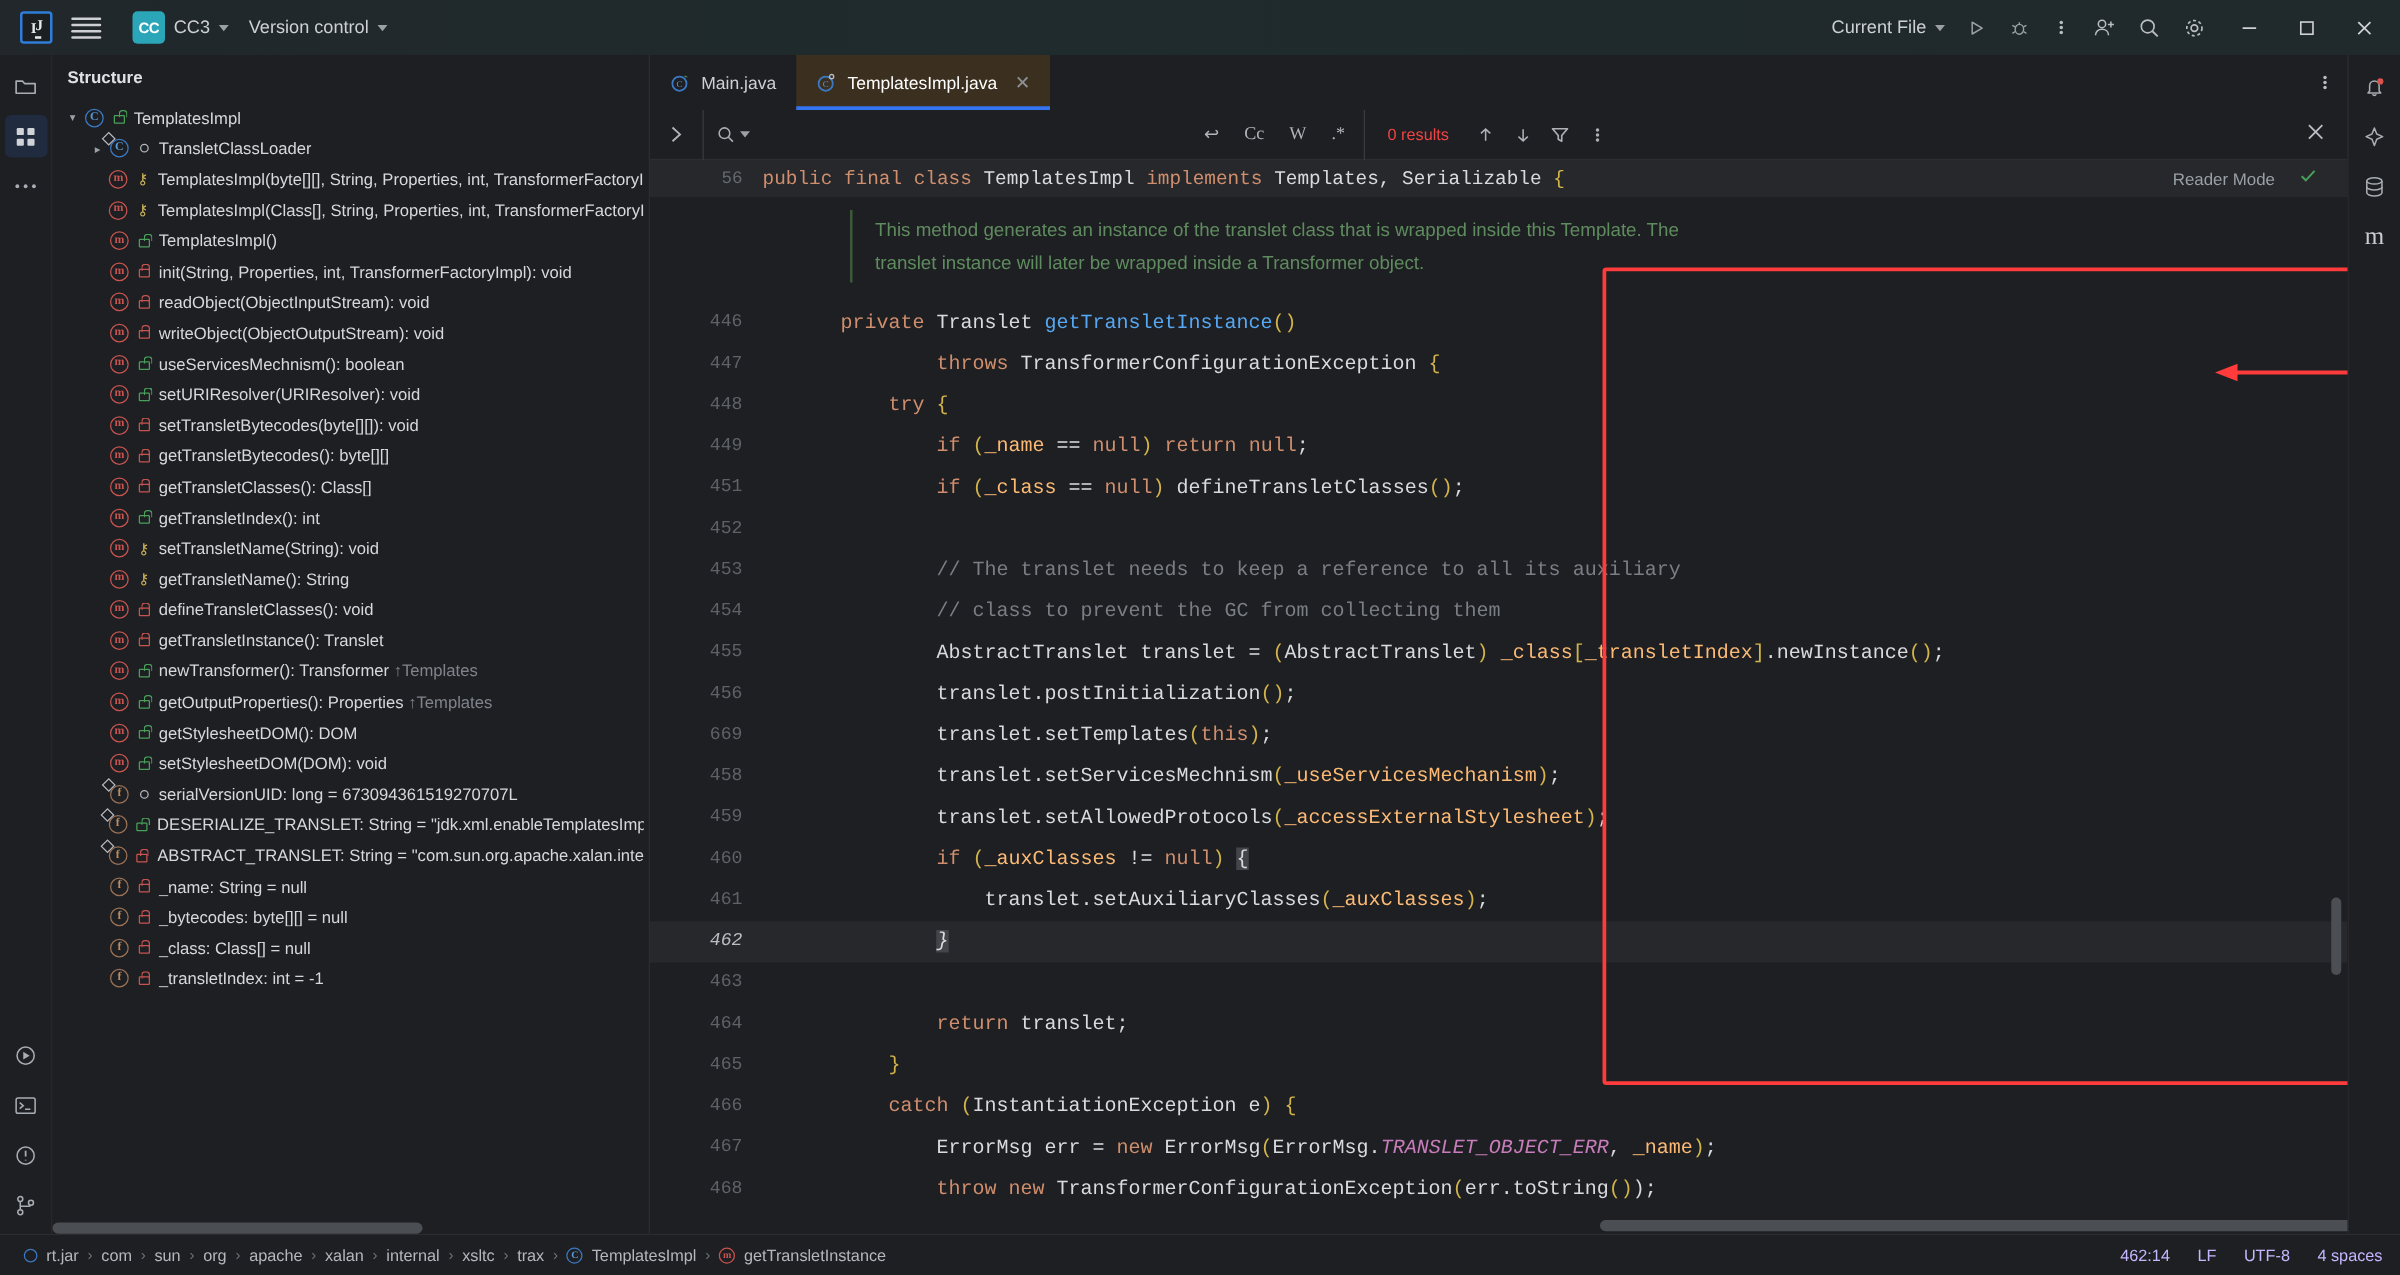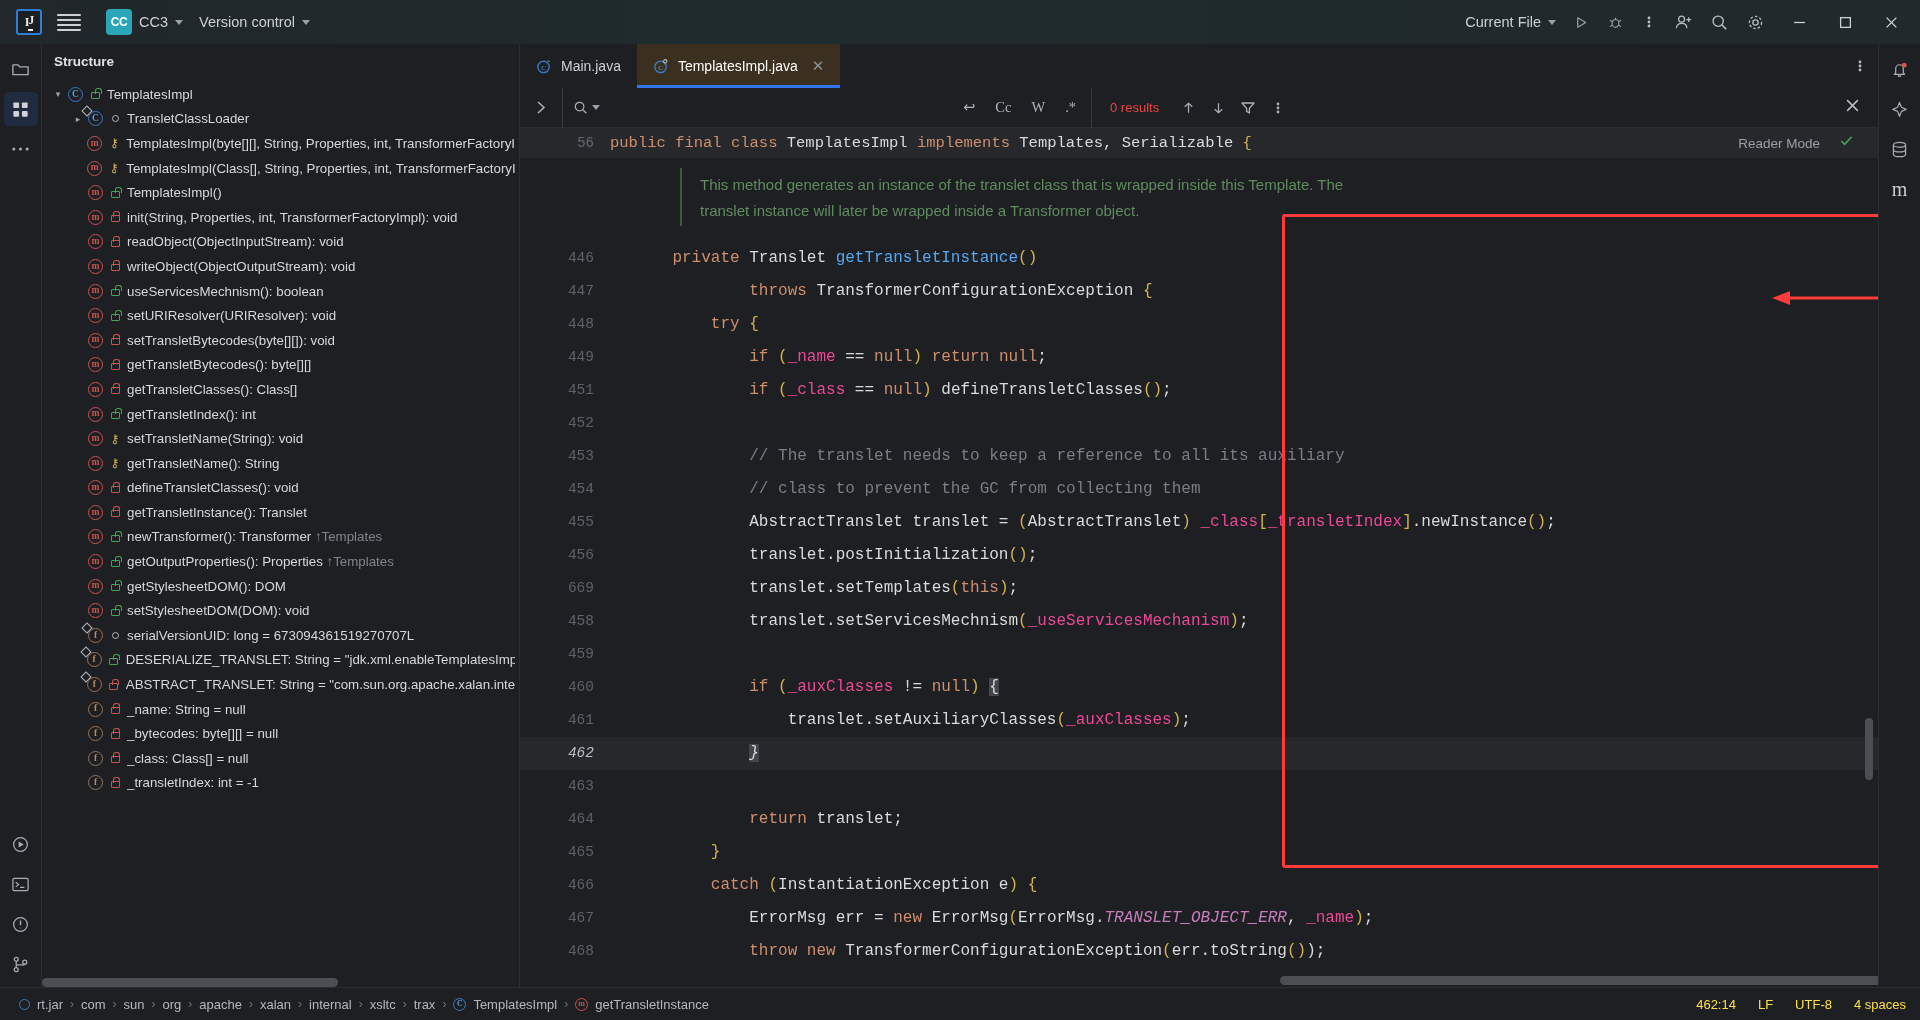--- a/index.html
+++ b/index.html
@@ -144,39 +144,39 @@
   .docbar{position:absolute;left:160px;top:10px;width:2px;height:58px;background:#3a5a3a;}
   .code{position:absolute;left:0;top:0;right:0;bottom:0;
     font-family:"Liberation Mono",monospace;font-size:16px;line-height:33px;}
   .cline{display:flex;height:33px;align-items:center;white-space:pre;}
   .cline.cur{background:#26282b;font-style:italic;}
   .gutter{width:90px;text-align:right;padding-right:16px;color:#5d6268;font-size:14.5px;
     font-family:"Liberation Mono",monospace;flex:none;}
   .cline.cur .gutter{color:#b9bdc3;}
   .ctext{padding-left:24px;}
   .kw{color:#cf8e6d;} .mth{color:#56a8f5;}
-  .par{color:#d2b44a;} .fld{color:#ec4899;} .cm{color:#7a7e85;}
+  .par{color:#d2b44a;} .fld{color:#fdba74;} .cm{color:#7a7e85;}
   .nm{color:#d9dade;}
 
   .redbox{position:absolute;border:3px solid #ff3b3b;border-radius:3px;pointer-events:none;}
   .arrow{position:absolute;pointer-events:none;}
 
   
   .vthumb{position:absolute;right:5px;width:8px;background:#4b4f54;border-radius:5px;}
   .hthumb{position:absolute;bottom:2px;left:760px;width:820px;height:9px;
     background:#4b4f54;border-radius:5px;}
 
   
   .status{height:32px;min-height:32px;display:flex;align-items:center;
     background:#1e1f22;border-top:1px solid #2b2d30;padding:16px 14px;
     font-size:13px;color:#b4b8be;gap:0;}
   .crumb{display:flex;align-items:center;gap:7px;padding:2px 5px;border-radius:3px;cursor:pointer;}
   .crumb-sep{color:#6d7177;margin:0 2px;font-size:12px;}
   .st-sp{flex:1;}
-  .st-right{display:flex;align-items:center;gap:22px;color:#fde047;}
+  .st-right{display:flex;align-items:center;gap:22px;color:#c4b5fd;}
   .st-right span{cursor:pointer;}
   .blue-dot{width:11px;height:11px;border-radius:50%;border:1.6px solid #3b79c4;
     display:inline-block;}
 </style>
 </head>
 <body>
 
 <div class="app">
 
   <div class="titlebar">
@@ -806,21 +806,21 @@
             <div class="cline"><span class="gutter">448</span><span class="ctext"><span class="nm">        </span><span class="kw">try </span><span class="par">{</span></span></div>
             <div class="cline"><span class="gutter">449</span><span class="ctext"><span class="nm">            </span><span class="kw">if </span><span class="par">(</span><span class="fld">_name</span><span class="nm"> == </span><span class="kw">null</span><span class="par">)</span><span class="nm"> </span><span class="kw">return </span><span class="kw">null</span><span class="nm">;</span></span></div>
             <div class="cline"><span class="gutter">451</span><span class="ctext"><span class="nm">            </span><span class="kw">if </span><span class="par">(</span><span class="fld">_class</span><span class="nm"> == </span><span class="kw">null</span><span class="par">)</span><span class="nm"> defineTransletClasses</span><span class="par">()</span><span class="nm">;</span></span></div>
             <div class="cline"><span class="gutter">452</span><span class="ctext"></span></div>
             <div class="cline"><span class="gutter">453</span><span class="ctext"><span class="cm">            // The translet needs to keep a reference to all its auxiliary</span></span></div>
             <div class="cline"><span class="gutter">454</span><span class="ctext"><span class="cm">            // class to prevent the GC from collecting them</span></span></div>
             <div class="cline"><span class="gutter">455</span><span class="ctext"><span class="nm">            AbstractTranslet translet = </span><span class="par">(</span><span class="nm">AbstractTranslet</span><span class="par">)</span><span class="nm"> </span><span class="fld">_class</span><span class="par">[</span><span class="fld">_transletIndex</span><span class="par">]</span><span class="nm">.newInstance</span><span class="par">()</span><span class="nm">;</span></span></div>
             <div class="cline"><span class="gutter">456</span><span class="ctext"><span class="nm">            translet.postInitialization</span><span class="par">()</span><span class="nm">;</span></span></div>
             <div class="cline"><span class="gutter">669</span><span class="ctext"><span class="nm">            translet.setTemplates</span><span class="par">(</span><span class="kw">this</span><span class="par">)</span><span class="nm">;</span></span></div>
             <div class="cline"><span class="gutter">458</span><span class="ctext"><span class="nm">            translet.setServicesMechnism</span><span class="par">(</span><span class="fld">_useServicesMechanism</span><span class="par">)</span><span class="nm">;</span></span></div>
-            <div class="cline"><span class="gutter">459</span></div>
+            <div class="cline"><span class="gutter">459</span><span class="ctext"><span class="nm">            translet.setAllowedProtocols</span><span class="par">(</span><span class="fld">_accessExternalStylesheet</span><span class="par">)</span><span class="nm">;</span></span></div>
             <div class="cline"><span class="gutter">460</span><span class="ctext"><span class="nm">            </span><span class="kw">if </span><span class="par">(</span><span class="fld">_auxClasses</span><span class="nm"> != </span><span class="kw">null</span><span class="par">)</span><span class="nm"> </span><span style="background: rgb(67, 69, 74); color: rgb(217, 218, 222);">{</span></span></div>
             <div class="cline"><span class="gutter">461</span><span class="ctext"><span class="nm">                translet.setAuxiliaryClasses</span><span class="par">(</span><span class="fld">_auxClasses</span><span class="par">)</span><span class="nm">;</span></span></div>
             <div class="cline cur"><span class="gutter">462</span><span class="ctext"><span class="nm">            </span><span style="background: rgb(67, 69, 74); color: rgb(217, 218, 222);">}</span></span></div>
             <div class="cline"><span class="gutter">463</span><span class="ctext"></span></div>
             <div class="cline"><span class="gutter">464</span><span class="ctext"><span class="nm">            </span><span class="kw">return </span><span class="nm">translet</span><span class="nm">;</span></span></div>
             <div class="cline"><span class="gutter">465</span><span class="ctext"><span class="nm">        </span><span class="par">}</span></span></div>
             <div class="cline"><span class="gutter">466</span><span class="ctext"><span class="nm">        </span><span class="kw">catch </span><span class="par">(</span><span class="nm">InstantiationException e</span><span class="par">)</span><span class="nm"> </span><span class="par">{</span></span></div>
             <div class="cline"><span class="gutter">467</span><span class="ctext"><span class="nm">            ErrorMsg err = </span><span class="kw">new </span><span class="nm">ErrorMsg</span><span class="par">(</span><span class="nm">ErrorMsg.</span><span style="font-style: italic; color: rgb(199, 125, 187);">TRANSLET_OBJECT_ERR</span><span class="nm">, </span><span class="fld">_name</span><span class="par">)</span><span class="nm">;</span></span></div>
             <div class="cline"><span class="gutter">468</span><span class="ctext"><span class="nm">            </span><span class="kw">throw new </span><span class="nm">TransformerConfigurationException</span><span class="par">(</span><span class="nm">err.toString</span><span class="par">()</span><span class="nm">);</span></span></div>
           </div>

